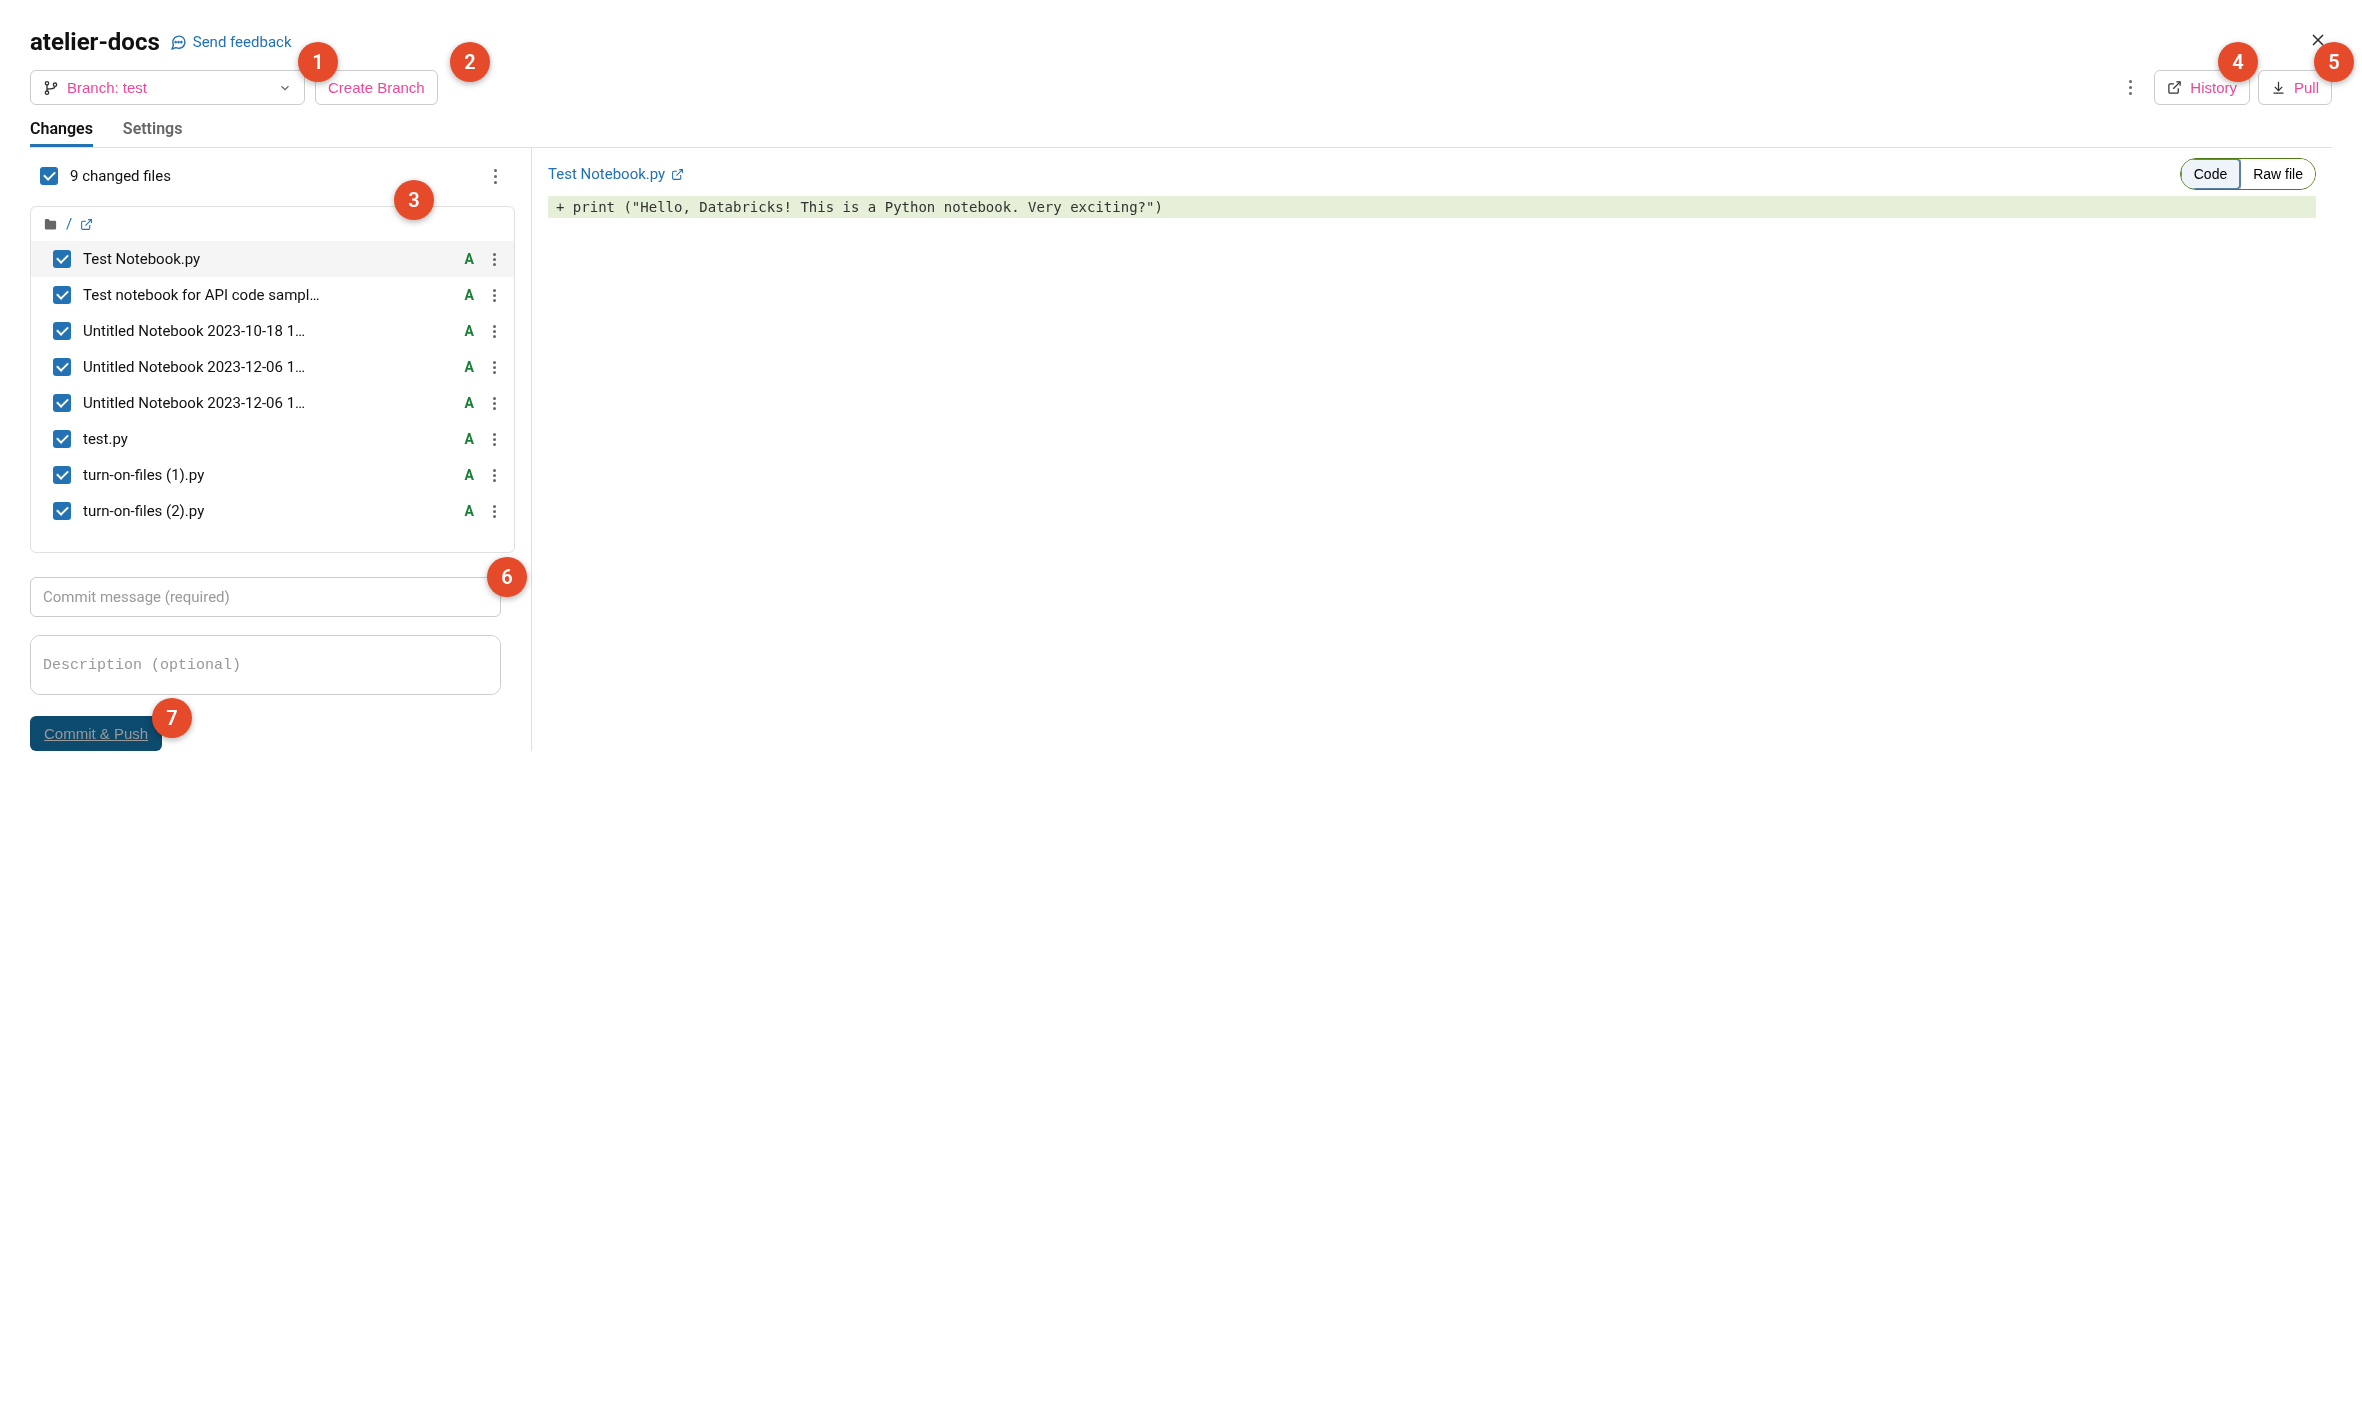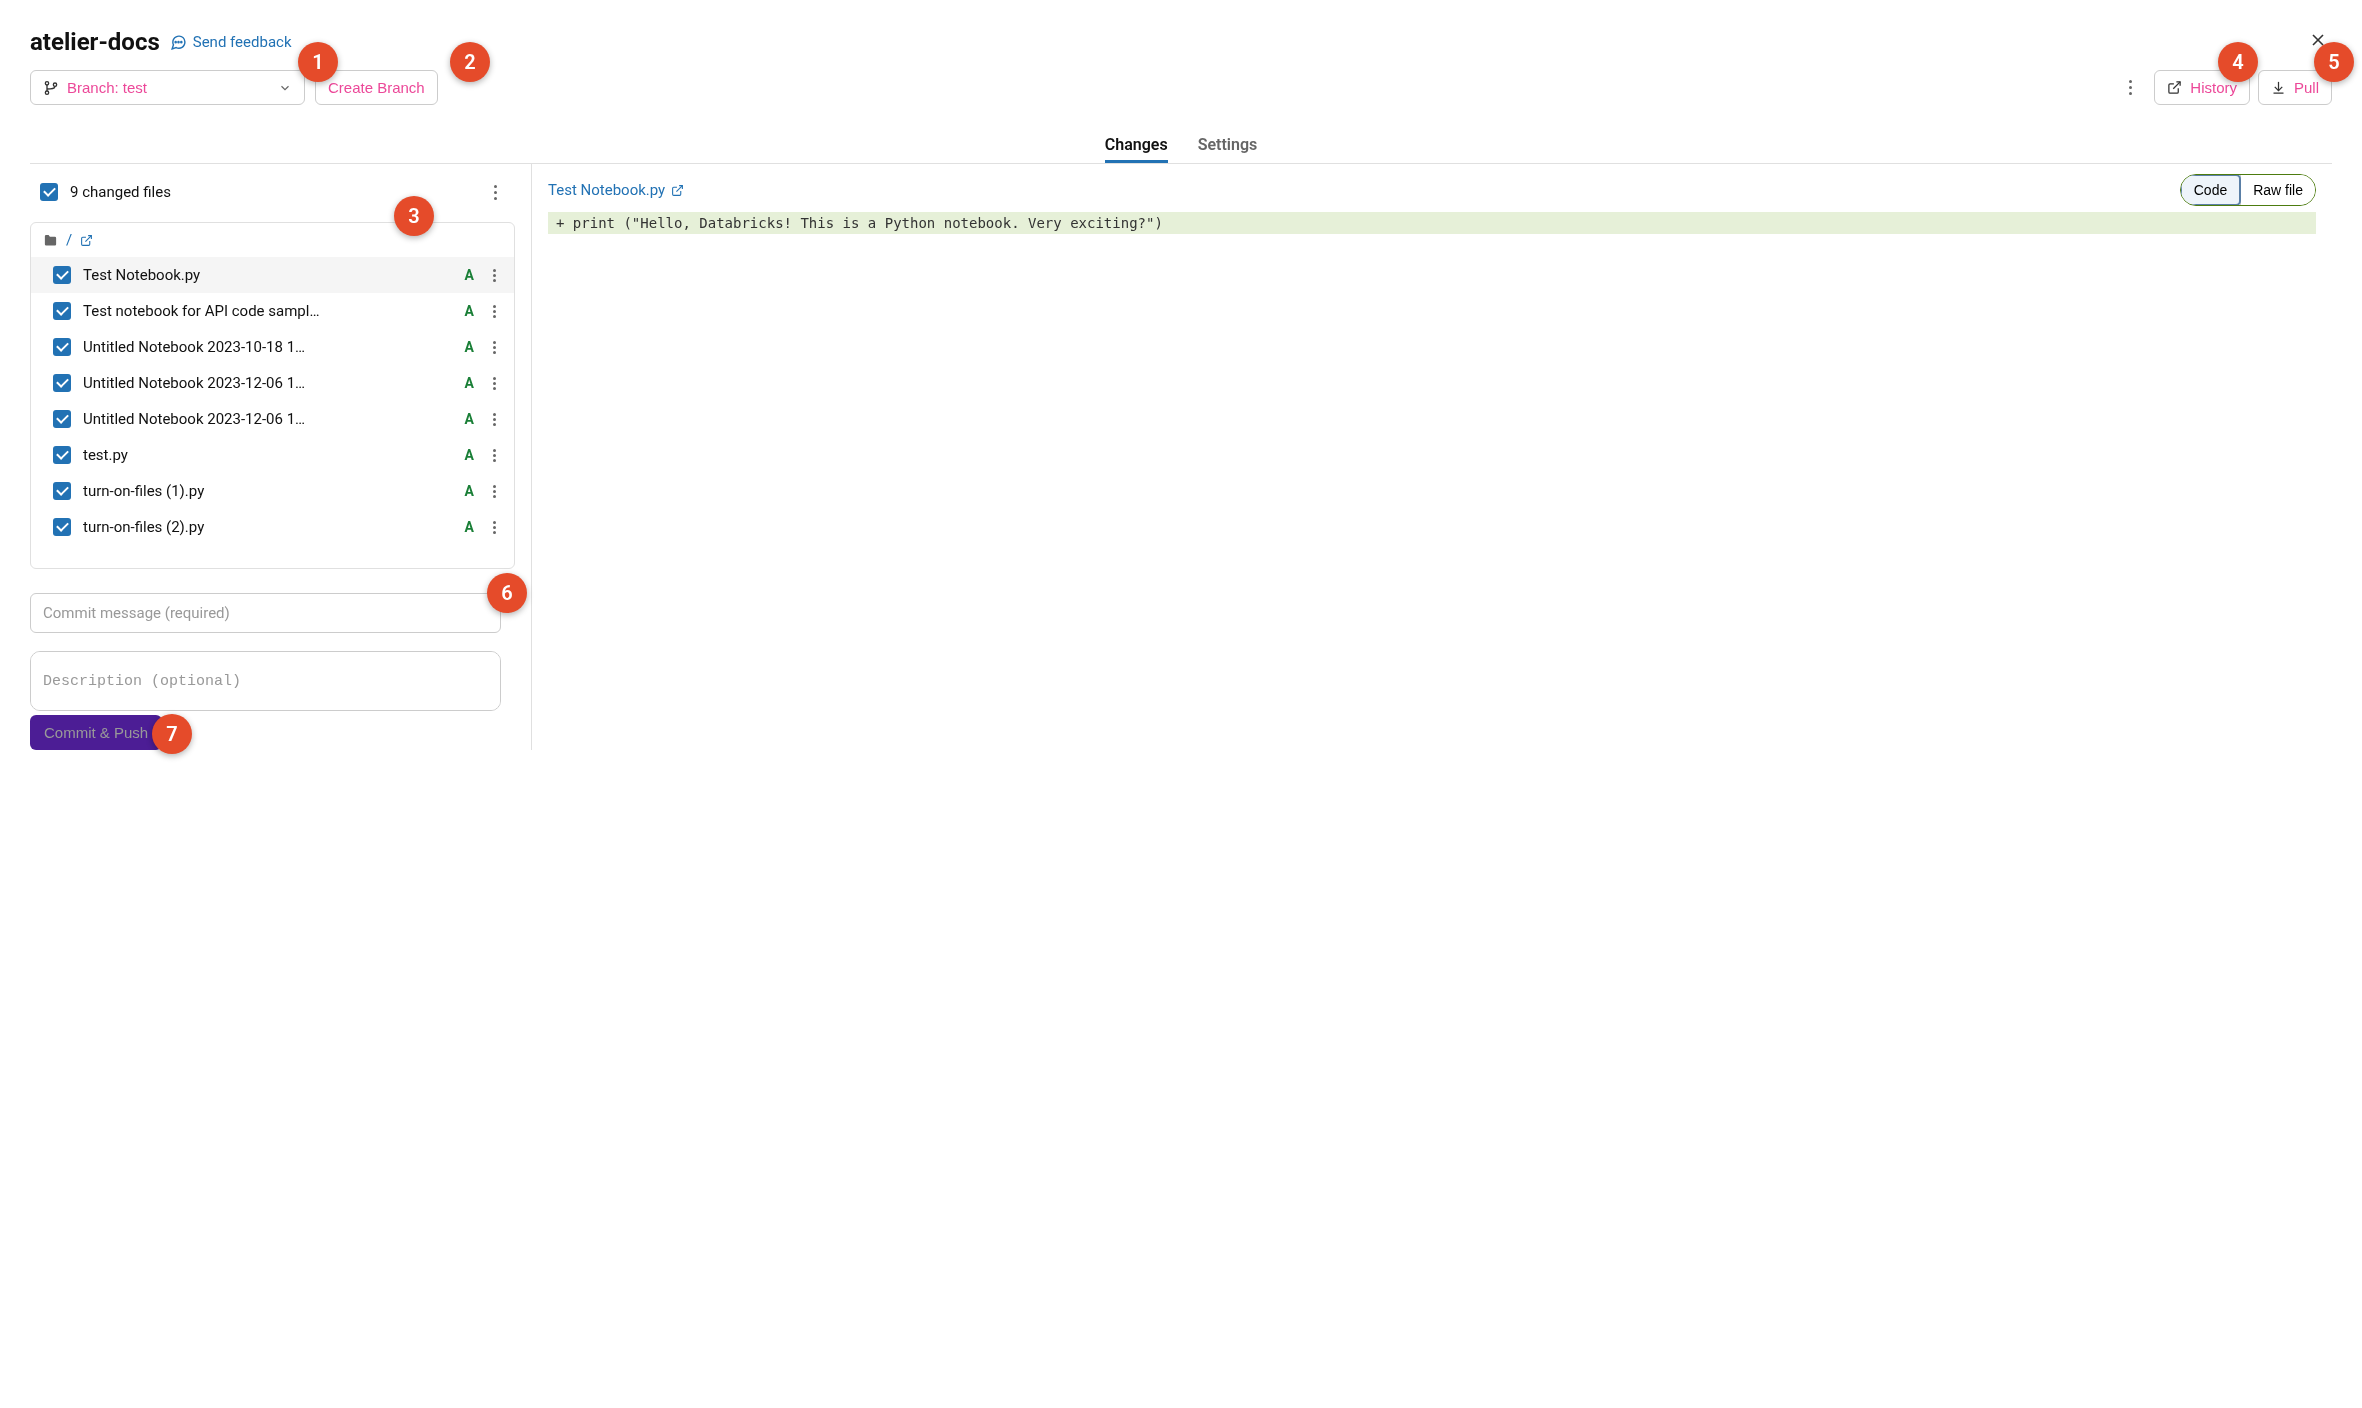--- a/index.html
+++ b/index.html
@@ -7,41 +7,41 @@
 .header-row { display:flex; align-items:center; gap:10px; margin-bottom:14px; }
 .repo-title { font-size:24px; font-weight:700; color:#111; }
 .feedback-link { display:flex; align-items:center; gap:6px; color:#2272b4; font-size:15px; cursor:pointer; }
 .close-x { position:absolute; top:30px; right:34px; font-size:22px; color:#333; cursor:pointer; }
 .toolbar-row { display:flex; align-items:center; justify-content:space-between; margin-top:14px; }
 .toolbar-left { display:flex; align-items:center; gap:10px; }
 .btn { border:1px solid #ccc; background:white; border-radius:6px; padding:8px 12px; font-size:15px; display:flex; align-items:center; gap:8px; cursor:pointer; color:#ec4899; }
 .toolbar-right { display:flex; align-items:center; gap:8px; }
 .kebab { display:flex; flex-direction:column; align-items:center; justify-content:center; gap:3px; width:24px; height:24px; padding:4px; cursor:pointer; border-radius:4px; }
 .kebab span { width:3px; height:3px; background:#666; border-radius:50%; }
-.tabs { display:flex; gap:30px; border-bottom:1px solid #e0e0e0; margin-top:24px;justify-content:center; }
+.tabs { display:flex; gap:30px; border-bottom:1px solid #e0e0e0; margin-top:8px; }
 .tab { padding:6px 0; font-size:16px; font-weight:600; color:#666; cursor:pointer; border-bottom:3px solid transparent; }
 .tab.active { color:#111; border-bottom:3px solid #2272b4; }
 .main-split { display:flex; margin-top:0; }
 .left-pane { width:502px; flex-shrink:0; border-right:1px solid #e0e0e0; box-sizing:border-box; padding-top:12px; padding-bottom:0; }
 .right-pane { flex:1; padding:10px 16px; }
 .changes-header { display:flex; align-items:center; justify-content:space-between; padding:0 4px 8px 10px; }
 .check { width:18px; height:18px; background:#2272b4; border-radius:3px; display:flex; align-items:center; justify-content:center; flex-shrink:0; }
 .check::after { content:""; width:9px; height:5px; border:2px solid white; border-top:none; border-right:none; transform:rotate(-45deg); margin-top:-3px; }
 .changed-txt { font-size:15px; color:#111; }
 .file-list-box { border:1px solid #e0e0e0; border-radius:6px; margin:6px 16px 6px 0; height:345px; overflow-y:auto; position:relative; }
 .folder-row { display:flex; align-items:center; gap:8px; padding:8px 12px; color:#2272b4; font-size:15px; }
 .file-row { display:flex; align-items:center; gap:12px; padding:9px 12px 9px 22px; font-size:15px; cursor:pointer; }
 .file-row.selected { background:#f5f5f5; }
 .file-name { flex:1; overflow:hidden; text-overflow:ellipsis; white-space:nowrap; color:#111; }
 .status-a { color:#1a7f37; font-weight:700; font-size:14px; }
 .file-kebab { display:flex; flex-direction:column; gap:2px; width:16px; align-items:center; cursor:pointer; }
 .file-kebab span { width:3px; height:3px; background:#666; border-radius:50%; }
 .input-field { width:calc(100% - 30px); border:1px solid #ccc; border-radius:6px; padding:10px 12px; font-size:15px; font-family:inherit; box-sizing:border-box; margin-top:18px; }
 .textarea-field { width:calc(100% - 30px); border:1px solid #ccc; border-radius:10px; padding:21px 12px; font-size:15px; font-family:Liberation Mono, monospace; box-sizing:border-box; margin-top:18px; height:60px; resize:none; }
-.commit-btn { margin-top:1px; border:none; background:#4c1d95; color:#999; border-radius:6px; padding:9px 14px; font-size:15px; cursor:default; }
+.commit-btn { margin-top:18px; border:none; background:#0c4a6e; color:#999; border-radius:6px; padding:9px 14px; font-size:15px; cursor:default;text-decoration:underline; }
 .diff-header { display:flex; align-items:center; justify-content:space-between; margin-bottom:6px; }
 .diff-file-link { color:#2272b4; font-size:15px; display:flex; align-items:center; gap:6px; cursor:pointer; }
 .seg-group { display:flex; border:1px solid #4d7c0f; border-radius:16px; overflow:hidden; }
 .seg-btn { padding:6px 12px; font-size:14px; cursor:pointer; border:none; background:white; }
 .seg-btn.active { background:#eef4fa; border:2px solid #5a7fa6; border-radius:5px; margin:-1px; position:relative; z-index:1; }
 .seg-divider { width:1px; background:#ccc; }
 .diff-code { font-family:"SF Mono", Menlo, Consolas, monospace; font-size:14px; }
 .cmd-label { color:#666; padding:4px 0 4px 0; }
 .add-line { background:#e6f0d8; padding:3px 8px; }
 .callout { position:absolute; width:40px; height:40px; background:#e54b2a; border-radius:50%; color:white; display:flex; align-items:center; justify-content:center; font-size:20px; font-weight:600; box-shadow:0 2px 6px rgba(0,0,0,0.3); z-index:100; }

